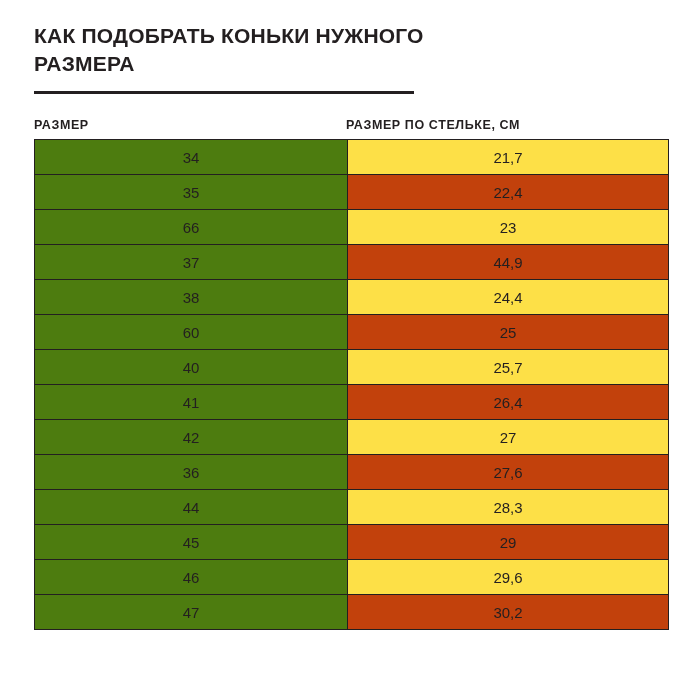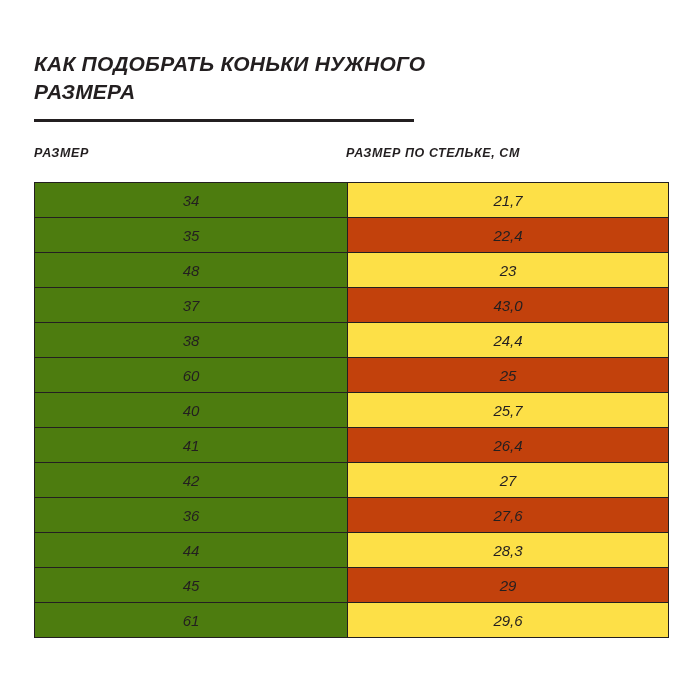--- a/index.html
+++ b/index.html
@@ -12,43 +12,42 @@
     background: #ffffff;
     font-family: "Liberation Sans", sans-serif;
     color: #231f20;
     overflow: hidden;
   }
   .page {
     position: relative;
     width: 700px;
     height: 700px;
     box-sizing: border-box;
-    padding: 50px 34px 0 34px;
-    font-style: italic;
+    padding: 22px 34px 0 34px;
   }
   .title {
     font-size: 21px;
     font-weight: bold;
     letter-spacing: 0.2px;
     line-height: 1.32;
     text-transform: uppercase;
     margin: 0;
     color: #231f20;
     max-width: 420px;
   }
   .title-rule {
     margin-top: 14px;
     width: 380px;
     height: 3px;
     background: #231f20;
   }
   .head-row {
     display: flex;
     margin-top: 24px;
-    margin-bottom: 22px;
+    margin-bottom: 7px;
     align-items: center;
   }
   .head-cell {
     font-size: 12.5px;
     font-weight: bold;
     letter-spacing: 0.6px;
     text-transform: uppercase;
     color: #231f20;
   }
   .head-cell.left {
@@ -102,26 +101,26 @@
     <tbody>
       <tr class="shade">
         <td class="col-size">34</td>
         <td class="col-insole">21,7</td>
       </tr>
       <tr class="light">
         <td class="col-size">35</td>
         <td class="col-insole">22,4</td>
       </tr>
       <tr class="shade">
-        <td class="col-size">48</td>
+        <td class="col-size">66</td>
         <td class="col-insole">23</td>
       </tr>
       <tr class="light">
         <td class="col-size">37</td>
-        <td class="col-insole">43,0</td>
+        <td class="col-insole">44,9</td>
       </tr>
       <tr class="shade">
         <td class="col-size">38</td>
         <td class="col-insole">24,4</td>
       </tr>
       <tr class="light">
         <td class="col-size">60</td>
         <td class="col-insole">25</td>
       </tr>
       <tr class="shade">
@@ -142,19 +141,23 @@
       </tr>
       <tr class="shade">
         <td class="col-size">44</td>
         <td class="col-insole">28,3</td>
       </tr>
       <tr class="light">
         <td class="col-size">45</td>
         <td class="col-insole">29</td>
       </tr>
       <tr class="shade">
-        <td class="col-size">61</td>
+        <td class="col-size">46</td>
         <td class="col-insole">29,6</td>
+      </tr>
+      <tr class="light">
+        <td class="col-size">47</td>
+        <td class="col-insole">30,2</td>
       </tr>
     </tbody>
   </table>
 
 </div>
 
 </body></html>

